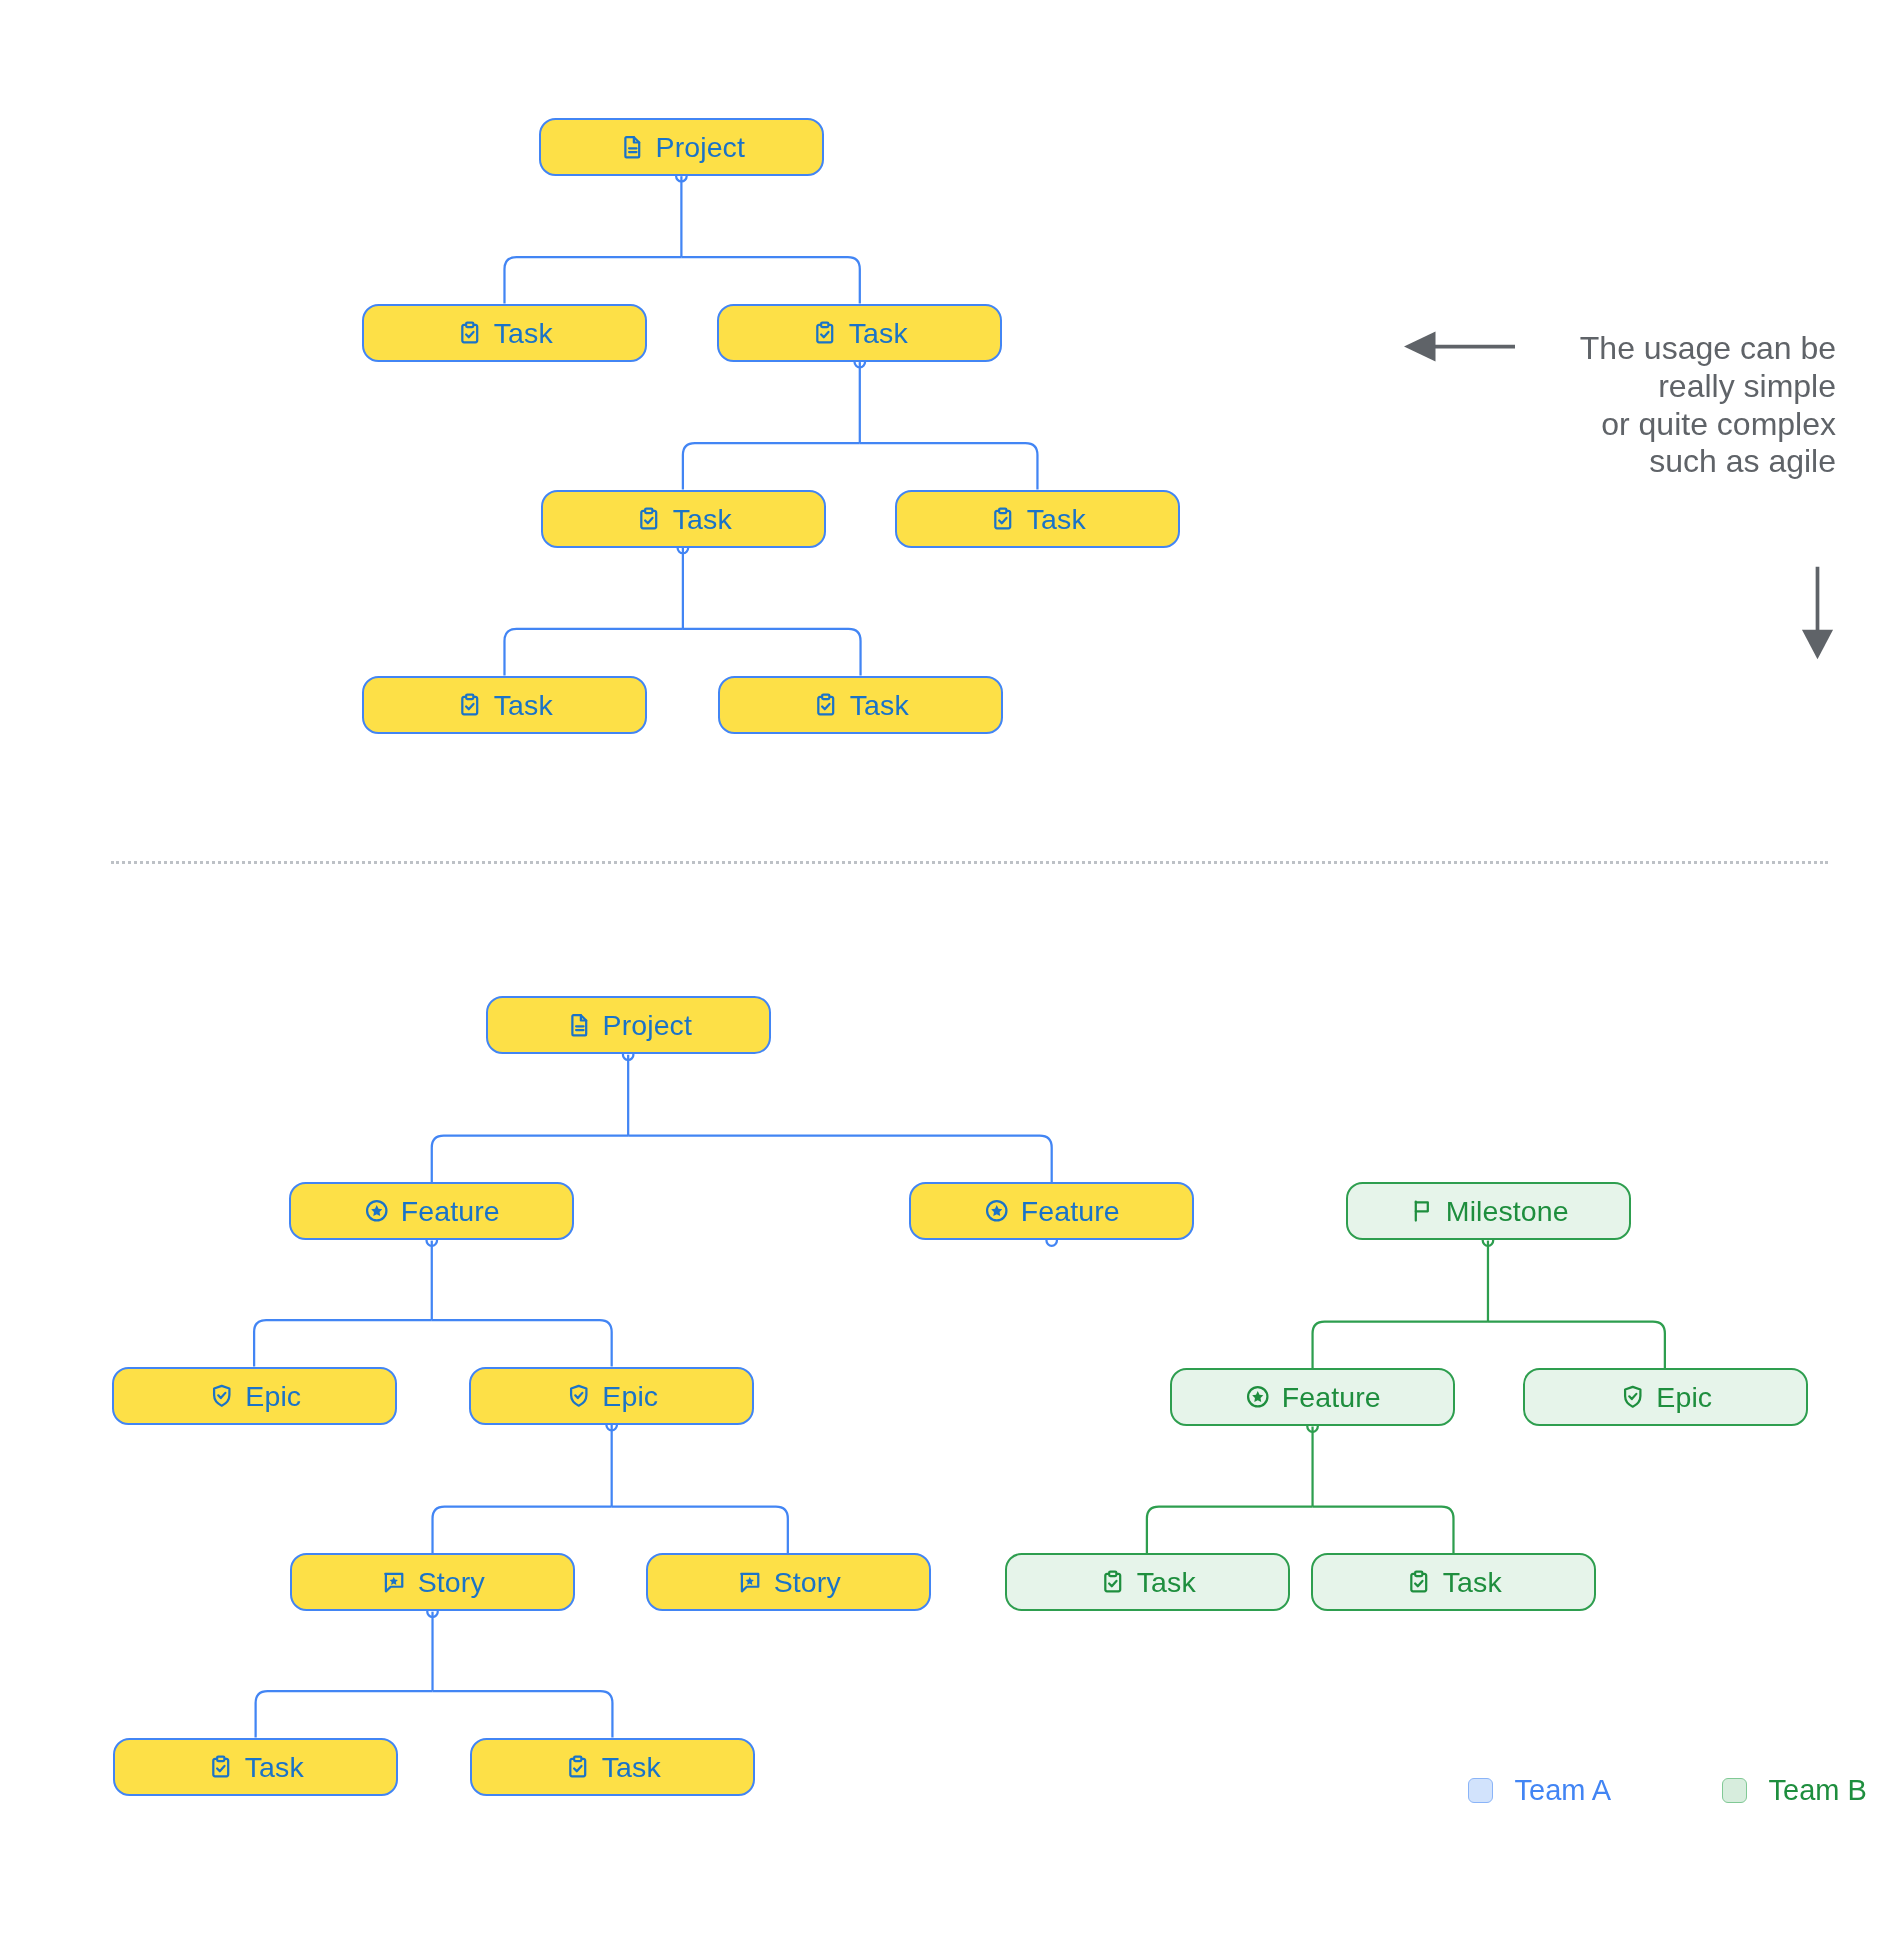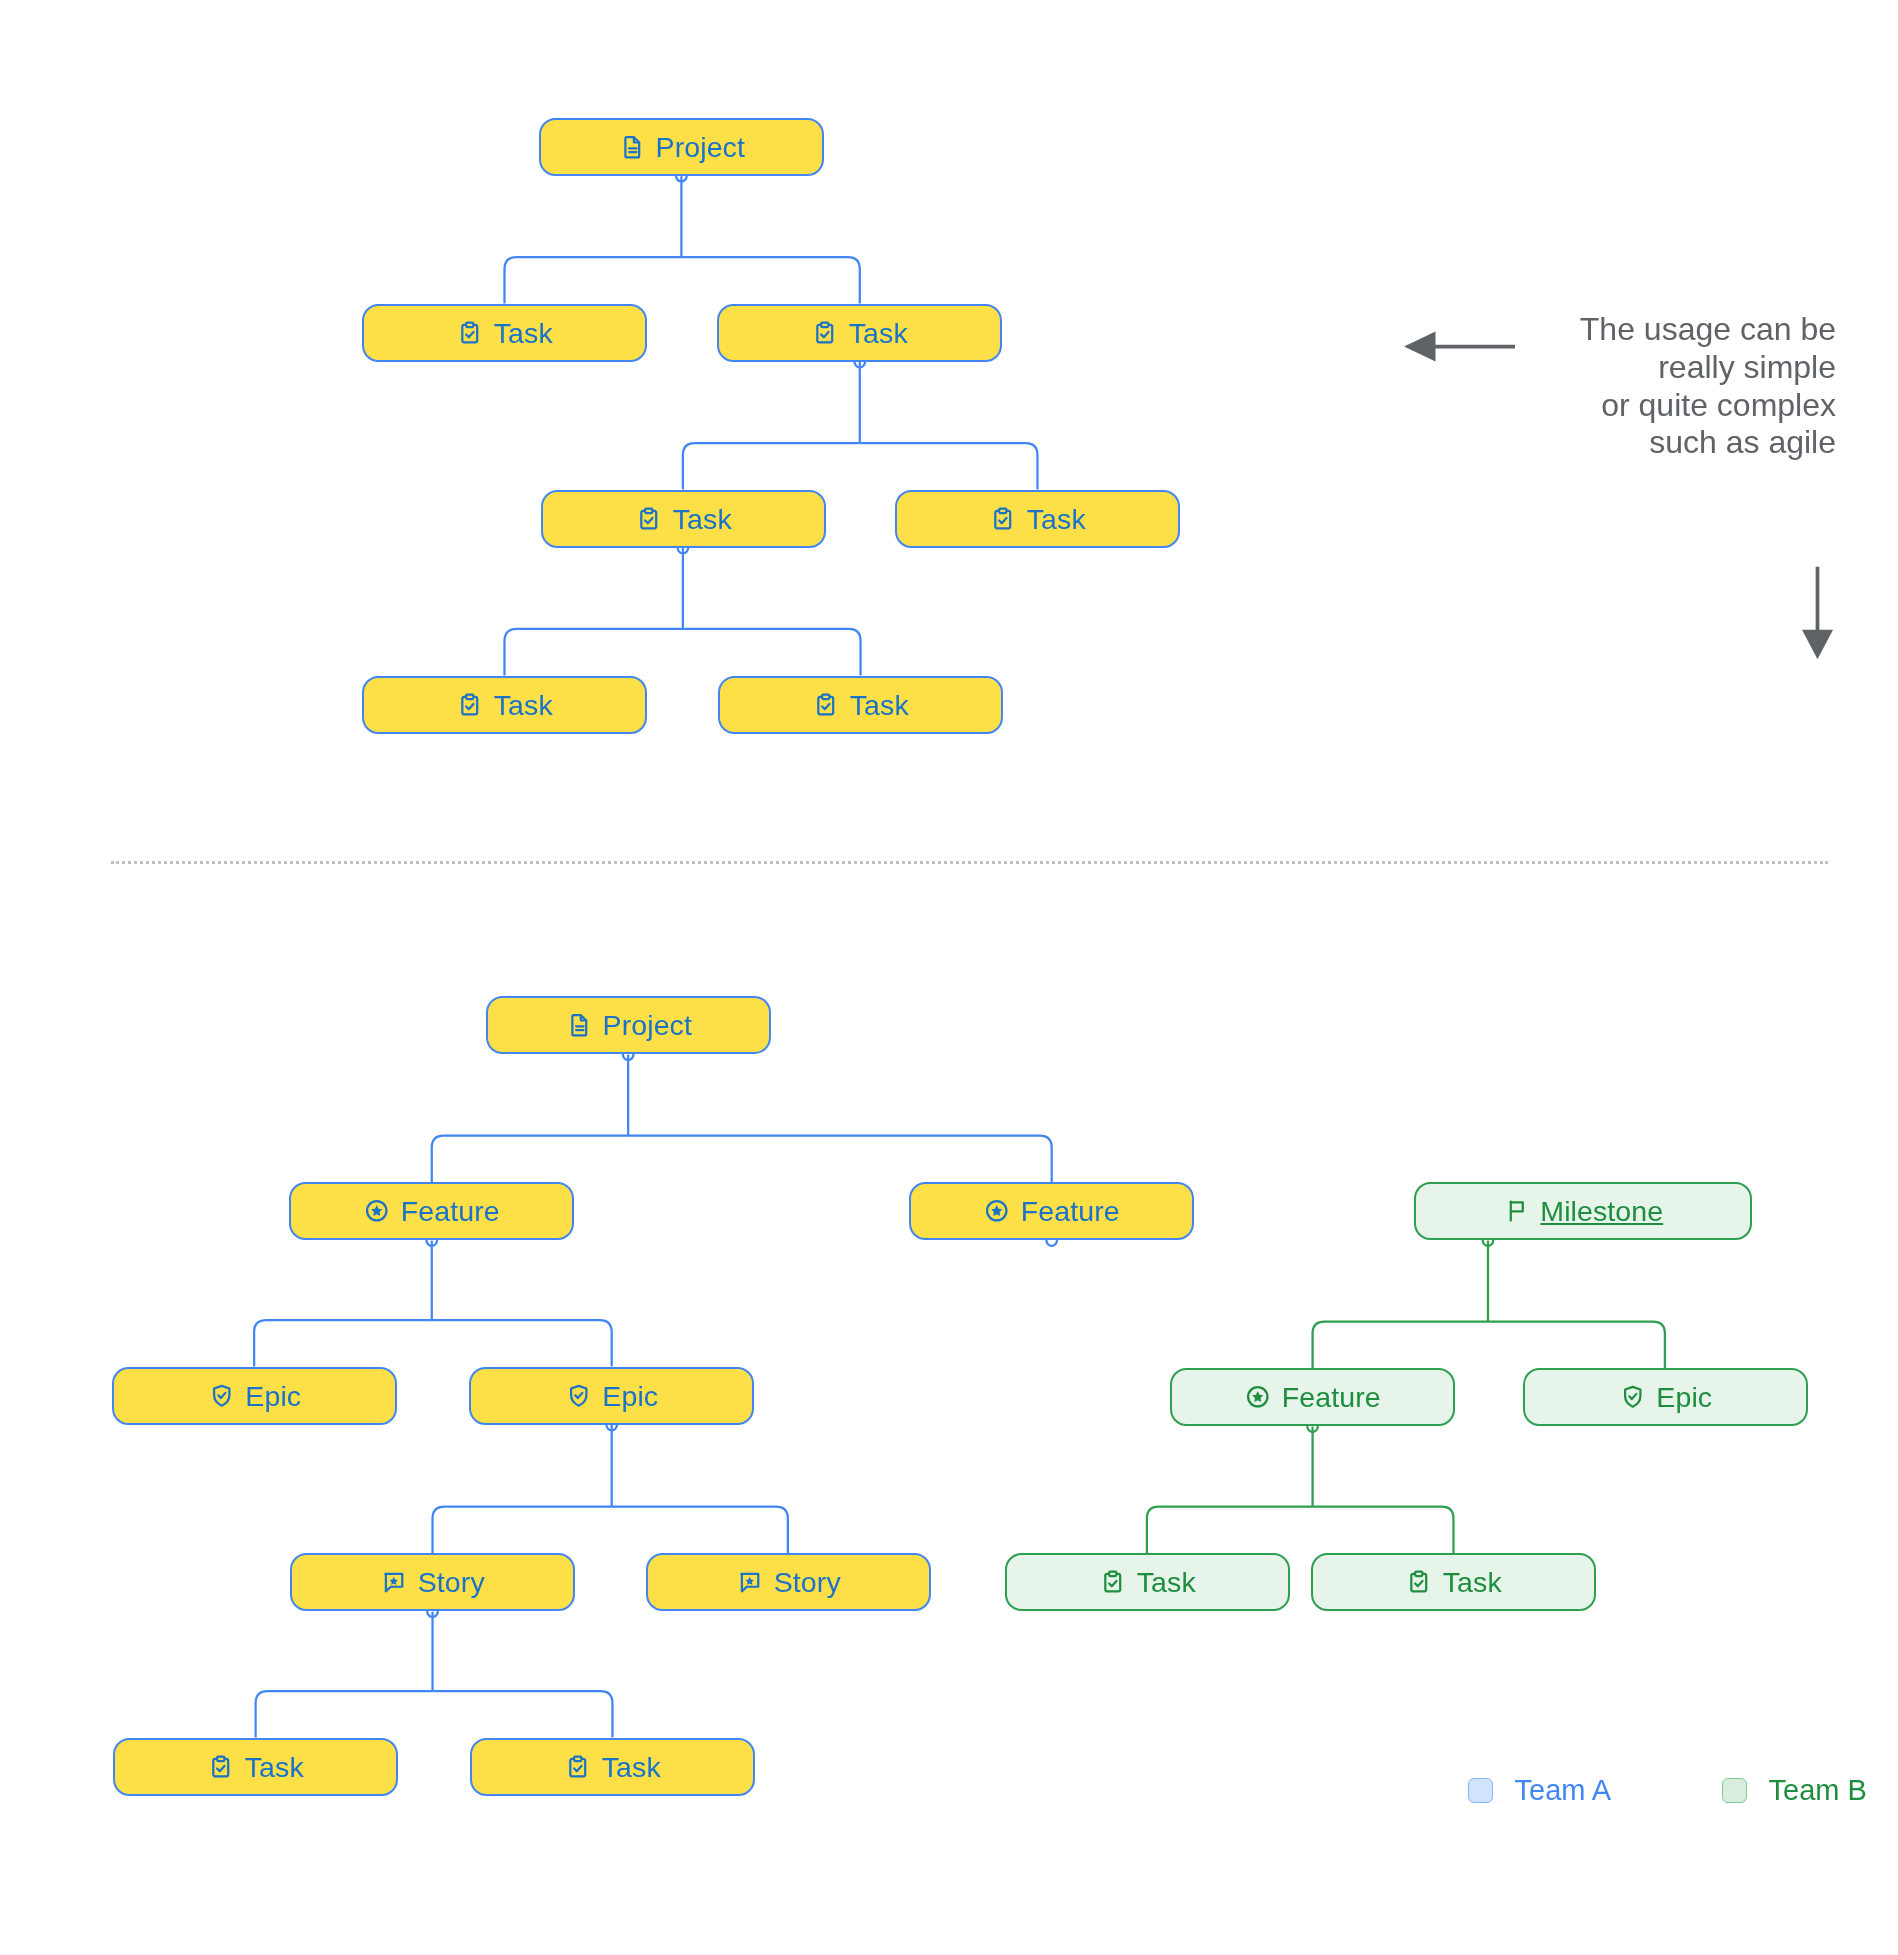--- a/index.html
+++ b/index.html
@@ -234,21 +234,21 @@
       </div>
       <div class="node team-a" style="left: 909px; top: 1182px; width: 285px; height: 58px;">
         <span class="ico">
           <svg viewBox="0 0 24 24" width="25.5" height="25.5">
             <circle stroke="currentColor" fill="none" stroke-width="2.1" stroke-linecap="round" stroke-linejoin="round" cx="12" cy="12" r="9.1"></circle>
             <path fill="currentColor" d="M12 6.6l1.63 3.45 3.62.52-2.63 2.65.62 3.77L12 15.2l-3.24 1.79.62-3.77-2.63-2.65 3.62-.52z"></path>
           </svg>
         </span>
         <span class="node-label">Feature</span>
       </div>
-      <div class="node team-b" style="left: 1414px; top: 1182px; width: 338px; height: 58px; text-decoration: underline;">
+      <div class="node team-b" style="left: 1346px; top: 1182px; width: 285px; height: 58px;">
         <span class="ico">
           <svg viewBox="0 0 24 24" width="25.5" height="25.5">
             <path stroke="currentColor" fill="none" stroke-width="2.1" stroke-linecap="round" stroke-linejoin="round" d="M6.4 21.2V3.3"></path>
             <path stroke="currentColor" fill="none" stroke-width="2.1" stroke-linecap="round" stroke-linejoin="round" d="M6.4 4.1h11.3v8.4H6.4"></path>
           </svg>
         </span>
         <span class="node-label">Milestone</span>
       </div>
       <div class="node team-a" style="left: 112px; top: 1367px; width: 285px; height: 58px;">
         <span class="ico">
@@ -344,21 +344,21 @@
         </span>
         <span class="node-label">Task</span>
       </div>
     </div>
 
   <svg class="anno-arrow-left" style="position:absolute; left:1404px; top:330px; width:111px; height:33px; z-index:2;" viewBox="0 0 148 44">
     <line x1="36" y1="22" x2="148" y2="22" stroke="#5f6368" stroke-width="5"></line>
     <polygon points="0,22 42,2 42,42" fill="#5f6368"></polygon>
   </svg>
 
-  <div class="annotation" style="left:1469px; top:311px; width:367px;">The usage can be
+  <div class="annotation" style="left:1469px; top:330px; width:367px;">The usage can be
 really simple
 or quite complex
 such as agile</div>
 
   <svg class="anno-arrow-down" style="position:absolute; left:1799px; top:566px; width:37px; height:94px; z-index:2;" viewBox="0 0 50 125">
     <line x1="25" y1="0" x2="25" y2="88" stroke="#5f6368" stroke-width="5"></line>
     <polygon points="4,85 46,85 25,125" fill="#5f6368"></polygon>
   </svg>
 
   <div class="divider" style="left:111px; top:861px; width:1717px;"></div>

